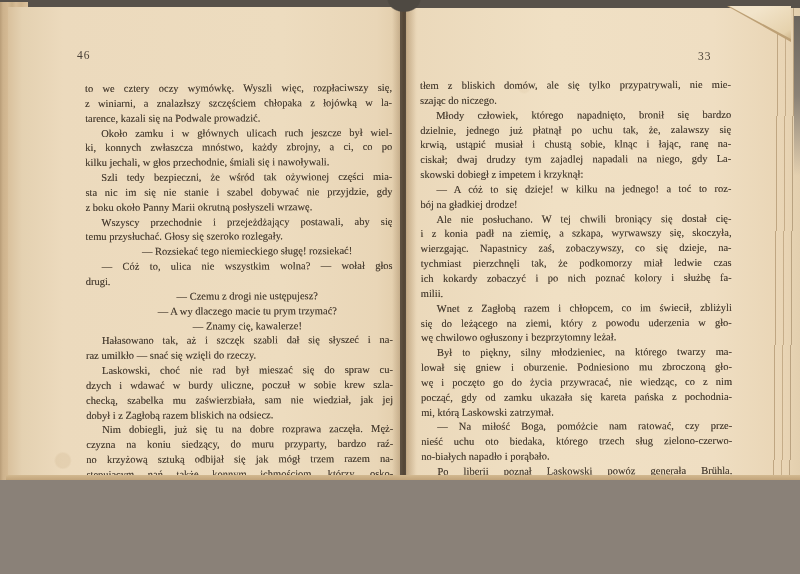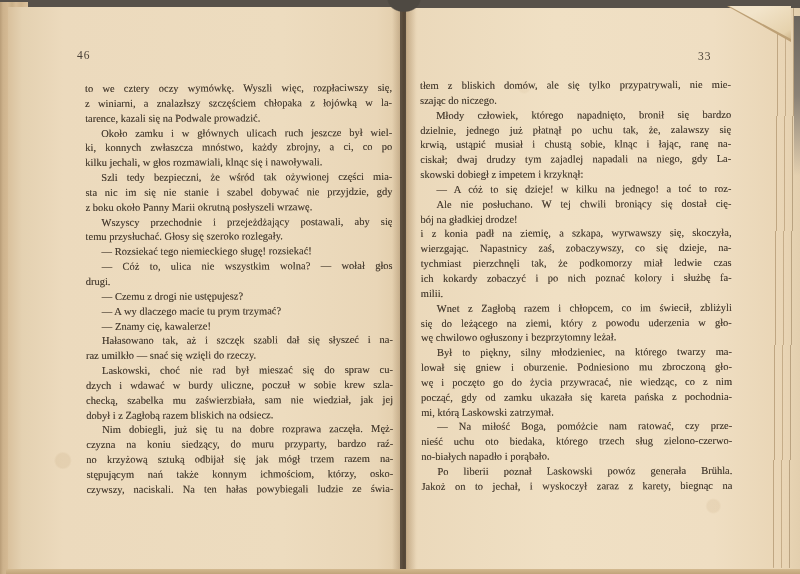--- a/index.html
+++ b/index.html
@@ -1,17 +1,17 @@
 <!DOCTYPE html>
 <html><head>
 <meta charset="utf-8">
 <style>
   html,body{margin:0;padding:0;background:#8a8178;}
   .scan{
-    position:relative;width:800px;height:574px;overflow:hidden;
+    position:relative;width:800px;height:480px;overflow:hidden;
     background:#57514a;
     font-family:"Liberation Serif","DejaVu Serif",serif;
   }
   
   .left-stack{
     position:absolute;left:0;top:2px;width:28px;height:572px;
     background:
       linear-gradient(90deg,#b99d78 0,#cdb28c 3px,#d5ba94 8px,#cab088 12px,#d8bd97 16px,#cfb48d 21px,#dcc29c 28px);
   }
   
@@ -81,38 +81,38 @@
   .pagenum-right{left:292px;top:42px;}
   .text-block{
     position:absolute;color:#453a2e;font-size:10.5px;
     text-shadow:0 0 .5px rgba(69,58,46,.55);
     transform:rotate(-.2deg);transform-origin:top left;
   }
   .text-left{left:77px;top:75px;width:307px;}
   .text-right{left:14px;top:71px;width:311px;}
   .line{height:14.85px;line-height:14.85px;overflow:hidden;text-align:left;}
   .line.just{text-align:justify;text-align-last:justify;}
-  .line.ind{text-indent:16px;}
+  .line.ind{text-indent:16px;text-align:center;}
 </style>
 </head>
 <body>
 
 <div class="scan">
 
   <div class="left-stack"></div>
 
   <div class="page page-left">
     <div class="pagenum pagenum-left">46</div>
     <div class="text-block text-left">
         <div class="line just">to we cztery oczy wymówkę. Wyszli więc, rozpłaciwszy się,</div>
         <div class="line just">z winiarni, a znalazłszy szczęściem chłopaka z łojówką w la-</div>
         <div class="line">tarence, kazali się na Podwale prowadzić.</div>
         <div class="line just ind">Około zamku i w głównych ulicach ruch jeszcze był wiel-</div>
         <div class="line just">ki, konnych zwłaszcza mnóstwo, każdy zbrojny, a ci, co po</div>
-        <div class="line">kilku jechali, w głos rozmawiali, klnąc się i nawoływali.</div>
+        <div class="line">kilku jechali, w głos przechodnie, śmiali się i nawoływali.</div>
         <div class="line just ind">Szli tedy bezpieczni, że wśród tak ożywionej części mia-</div>
         <div class="line just">sta nic im się nie stanie i szabel dobywać nie przyjdzie, gdy</div>
         <div class="line">z boku około Panny Marii okrutną posłyszeli wrzawę.</div>
         <div class="line just ind">Wszyscy przechodnie i przejeżdżający postawali, aby się</div>
         <div class="line">temu przysłuchać. Głosy się szeroko rozlegały.</div>
         <div class="line ind">— Rozsiekać tego niemieckiego sługę! rozsiekać!</div>
         <div class="line just ind">— Cóż to, ulica nie wszystkim wolna? — wołał głos</div>
         <div class="line">drugi.</div>
         <div class="line ind">— Czemu z drogi nie ustępujesz?</div>
         <div class="line ind">— A wy dlaczego macie tu prym trzymać?</div>
@@ -135,22 +135,22 @@
     <div class="pagenum pagenum-right">33</div>
     <div class="text-block text-right">
         <div class="line just">tłem z bliskich domów, ale się tylko przypatrywali, nie mie-</div>
         <div class="line">szając do niczego.</div>
         <div class="line just ind">Młody człowiek, którego napadnięto, bronił się bardzo</div>
         <div class="line just">dzielnie, jednego już płatnął po uchu tak, że, zalawszy się</div>
         <div class="line just">krwią, ustąpić musiał i chustą sobie, klnąc i łając, ranę na-</div>
         <div class="line just">ciskał; dwaj drudzy tym zajadlej napadali na niego, gdy La-</div>
         <div class="line">skowski dobiegł z impetem i krzyknął:</div>
         <div class="line just ind">— A cóż to się dzieje! w kilku na jednego! a toć to roz-</div>
+        <div class="line">bój na gładkiej drodze!</div>
         <div class="line just ind">Ale nie posłuchano. W tej chwili broniący się dostał cię-</div>
-        <div class="line">bój na gładkiej drodze!</div>
         <div class="line just">i z konia padł na ziemię, a szkapa, wyrwawszy się, skoczyła,</div>
         <div class="line just">wierzgając. Napastnicy zaś, zobaczywszy, co się dzieje, na-</div>
         <div class="line just">tychmiast pierzchnęli tak, że podkomorzy miał ledwie czas</div>
         <div class="line just">ich kokardy zobaczyć i po nich poznać kolory i służbę fa-</div>
         <div class="line">milii.</div>
         <div class="line just ind">Wnet z Zagłobą razem i chłopcem, co im świecił, zbliżyli</div>
         <div class="line just">się do leżącego na ziemi, który z powodu uderzenia w gło-</div>
         <div class="line">wę chwilowo ogłuszony i bezprzytomny leżał.</div>
         <div class="line just ind">Był to piękny, silny młodzieniec, na którego twarzy ma-</div>
         <div class="line just">lował się gniew i oburzenie. Podniesiono mu zbroczoną gło-</div>

